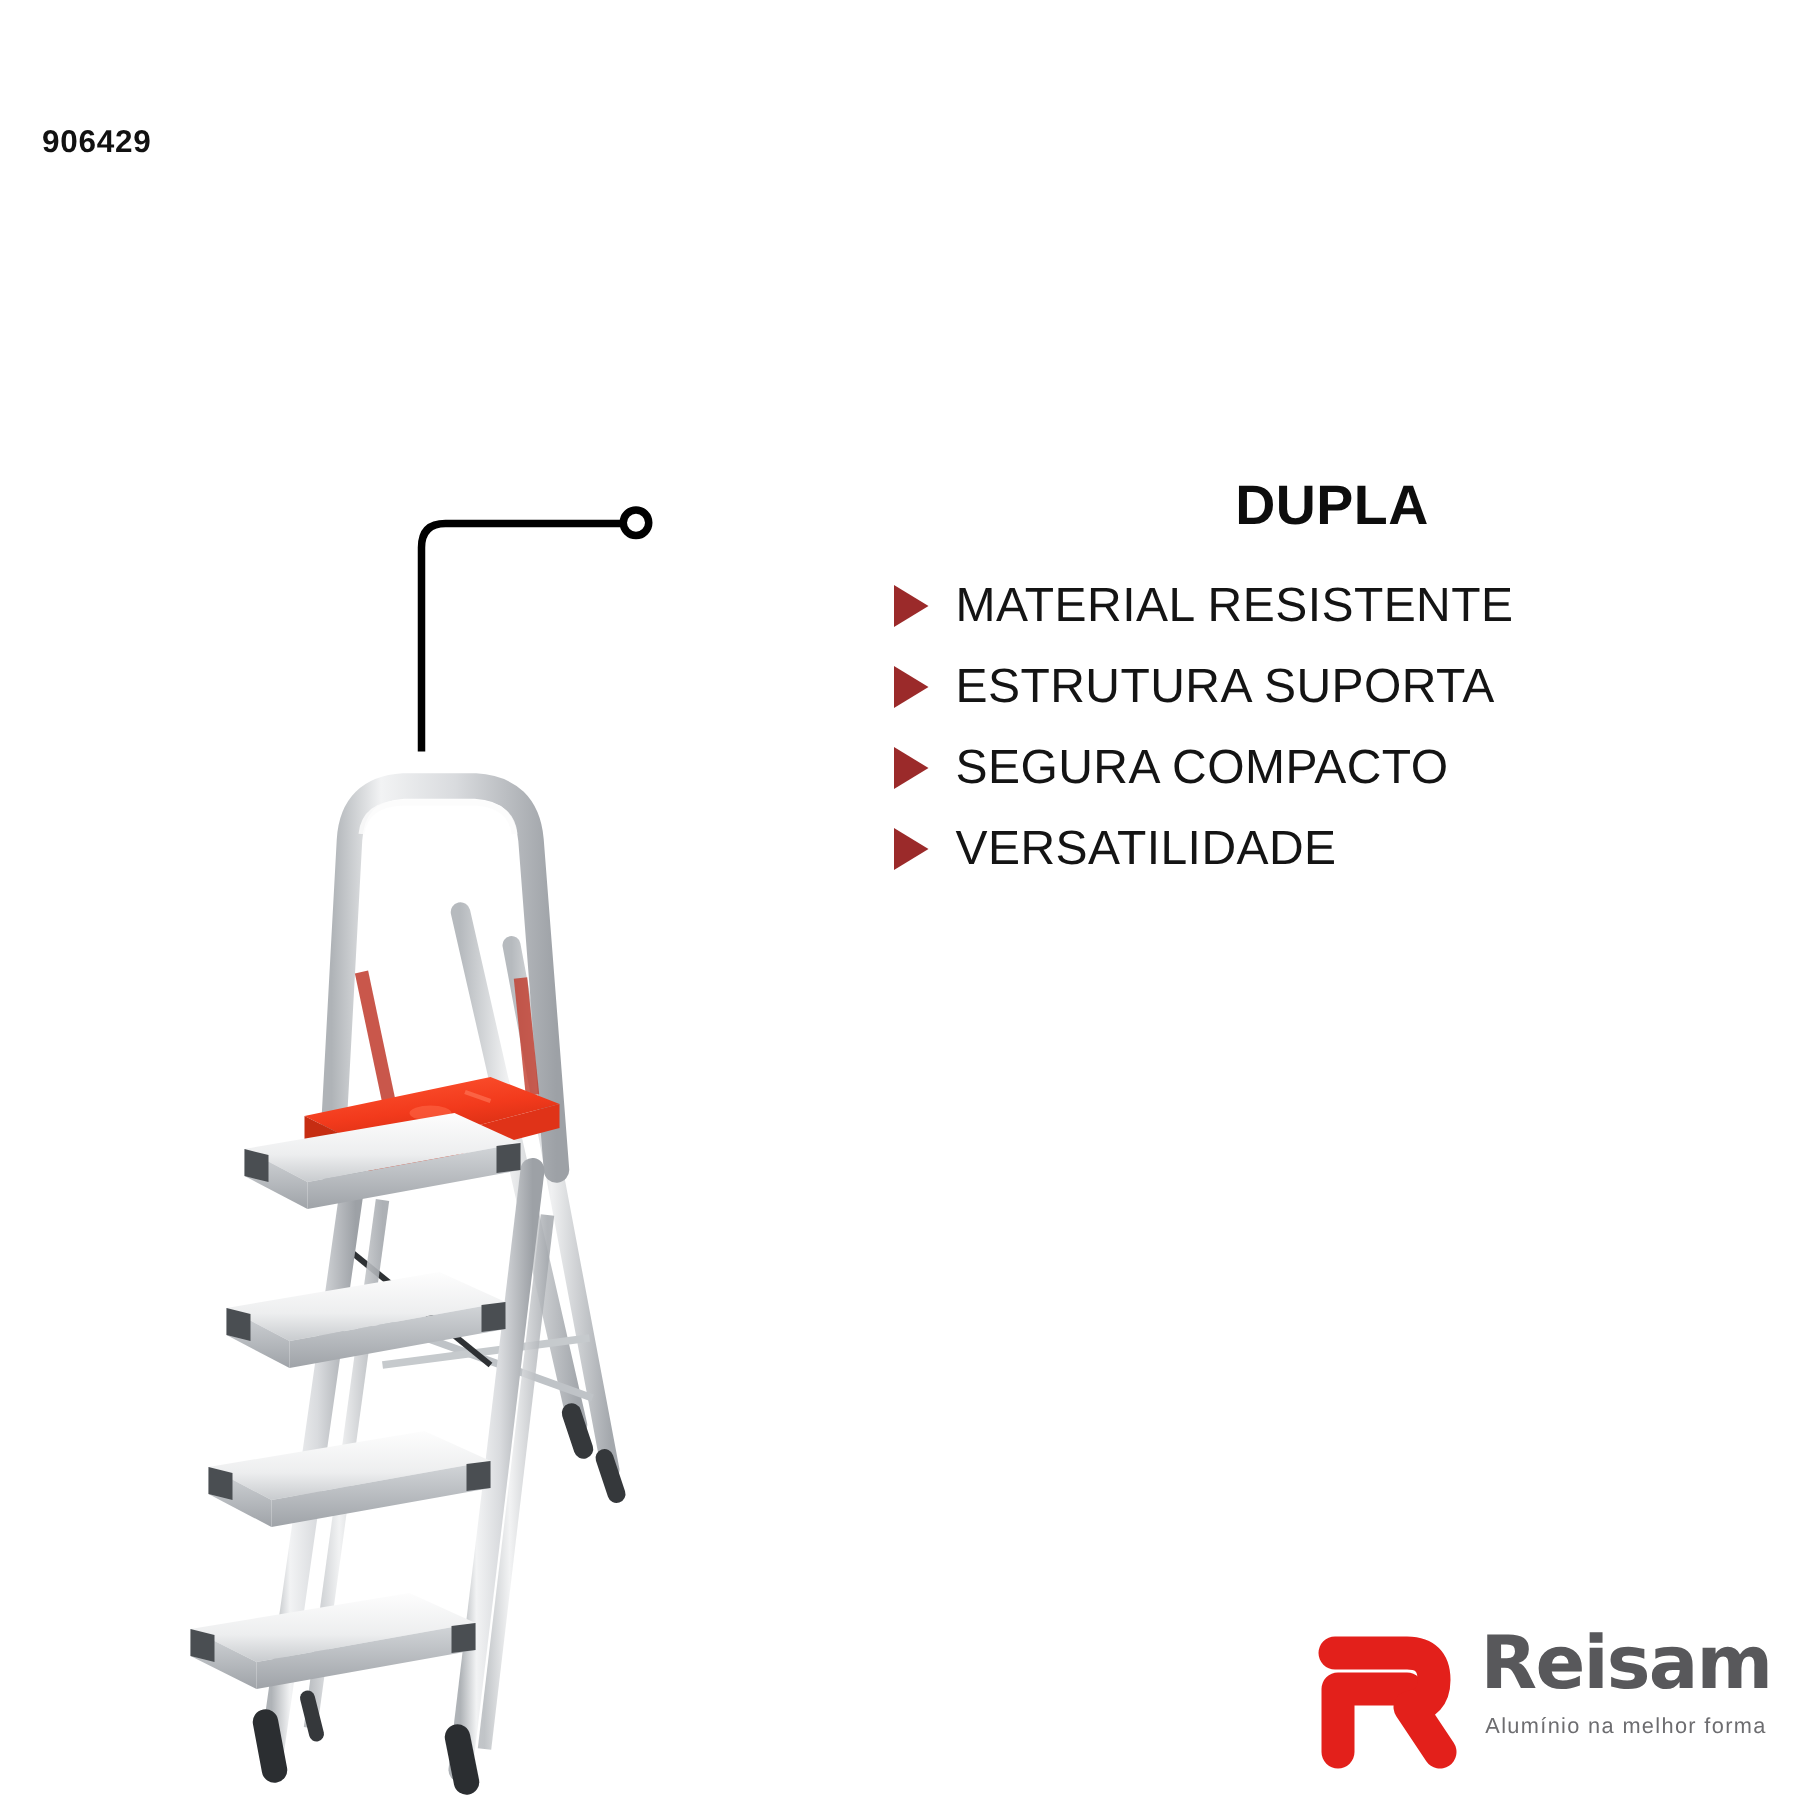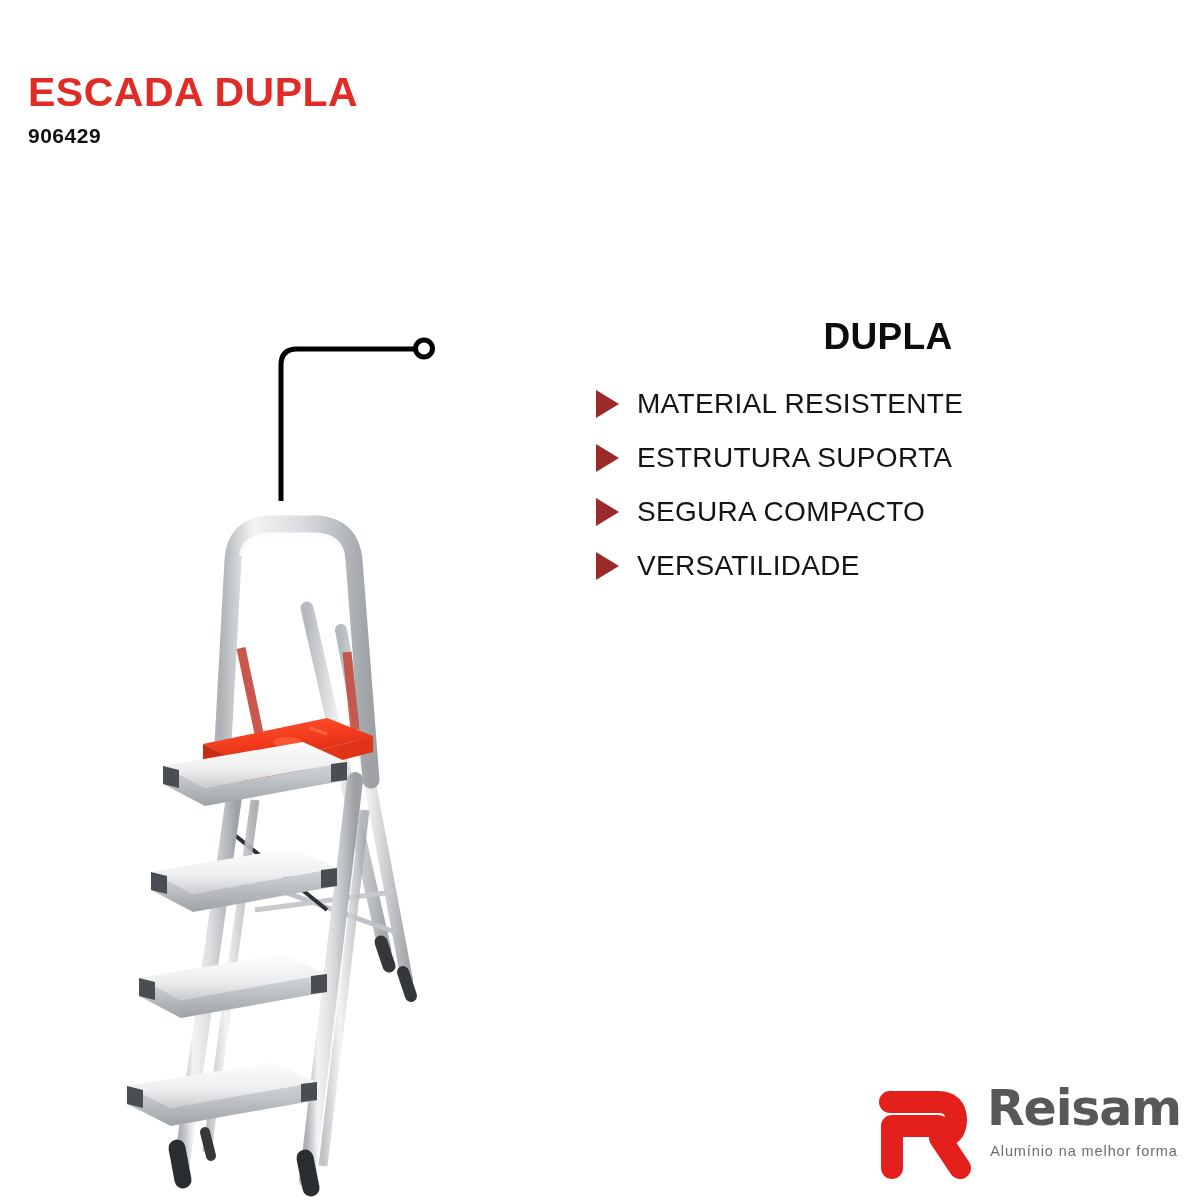--- a/index.html
+++ b/index.html
@@ -94,21 +94,21 @@
   .bullet-triangle {
     flex: 0 0 auto;
     width: 0;
     height: 0;
     border-top: 14px solid transparent;
     border-bottom: 14px solid transparent;
     border-left: 23px solid #9b2a2a;
     margin-right: 18px;
   }
   .feature-label {
-    font-size: 28px;
+    font-size: 32px;
     font-weight: normal;
     color: #141414;
     letter-spacing: 0.3px;
     white-space: nowrap;
   }
 
   
   #brand-logo {
     position: absolute;
     left: 872px;
@@ -148,21 +148,20 @@
     letter-spacing: 0.9px;
     line-height: 1.0;
     margin-top: 11px;
     white-space: nowrap;
   }
 </style>
 </head>
 <body>
 
 <div id="header">
-  <div id="product-title">ESCADA DUPLA</div>
   <div id="product-code">906429</div>
 </div>
 
 <div id="callout">
   <svg width="200" height="200" viewBox="0 0 200 200">
     <path d="M 26 176 L 26 40 Q 26 24 42 24 L 160 24" fill="none" stroke="#000000" stroke-width="5" stroke-linecap="butt"></path>
     <circle cx="169" cy="23.5" r="8.5" fill="#ffffff" stroke="#000000" stroke-width="5"></circle>
   </svg>
 </div>
 

